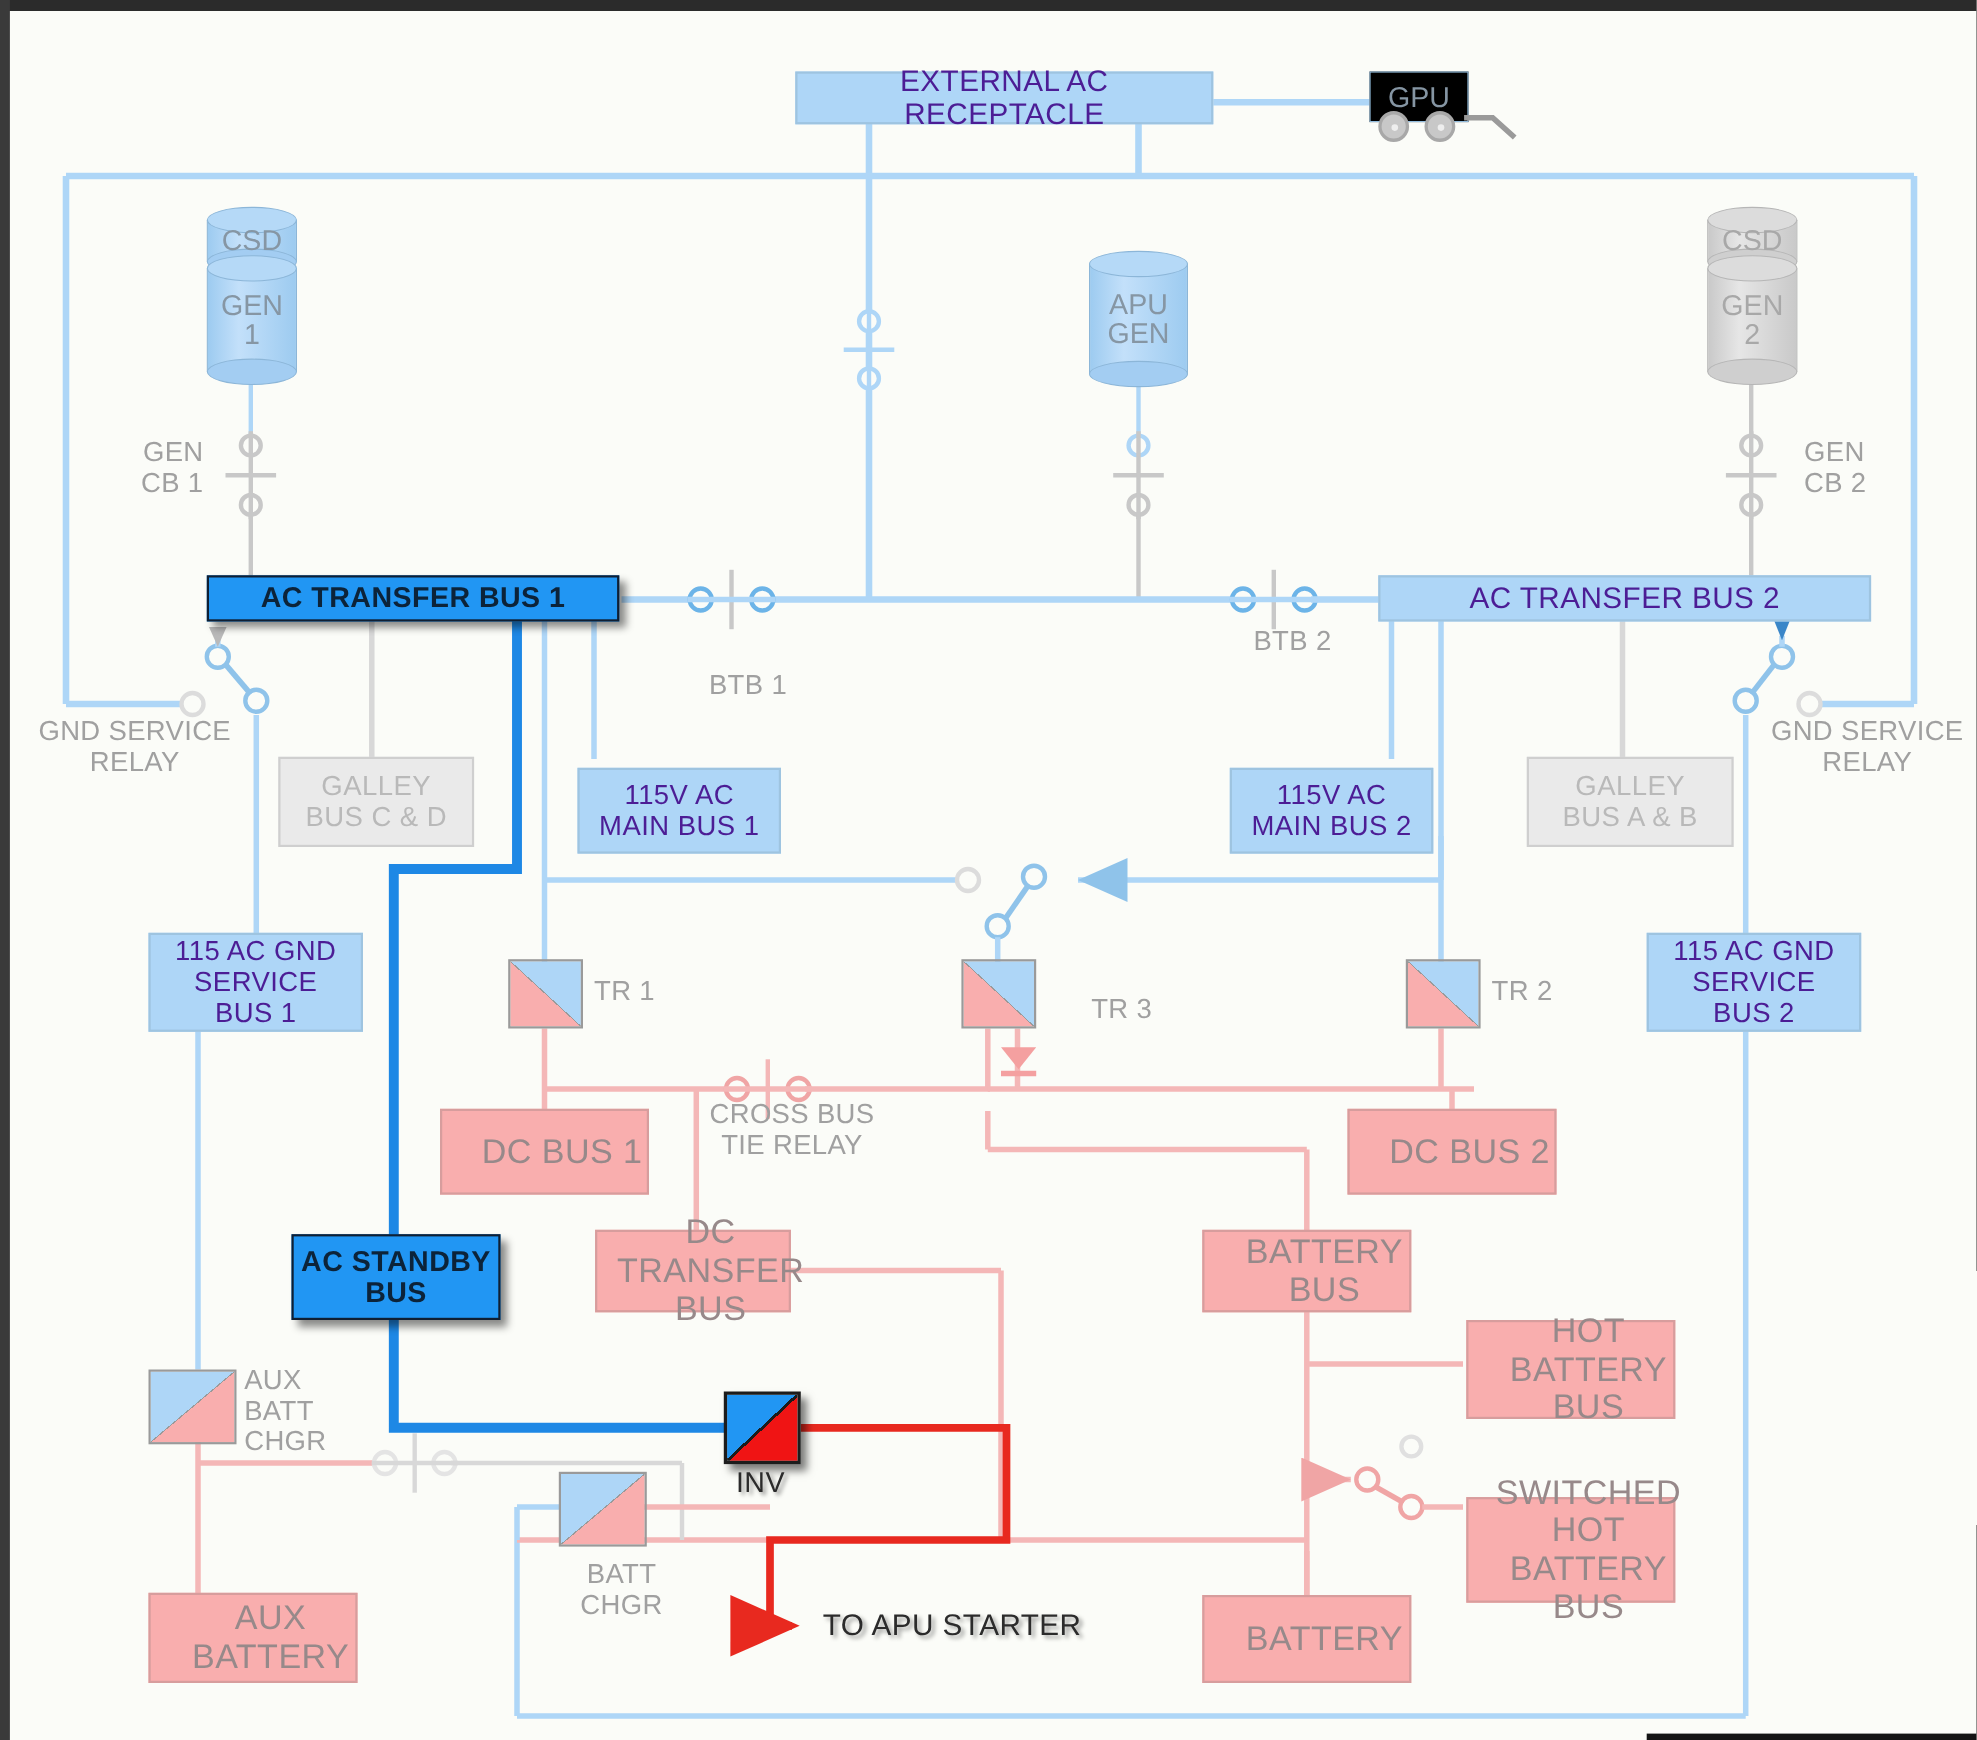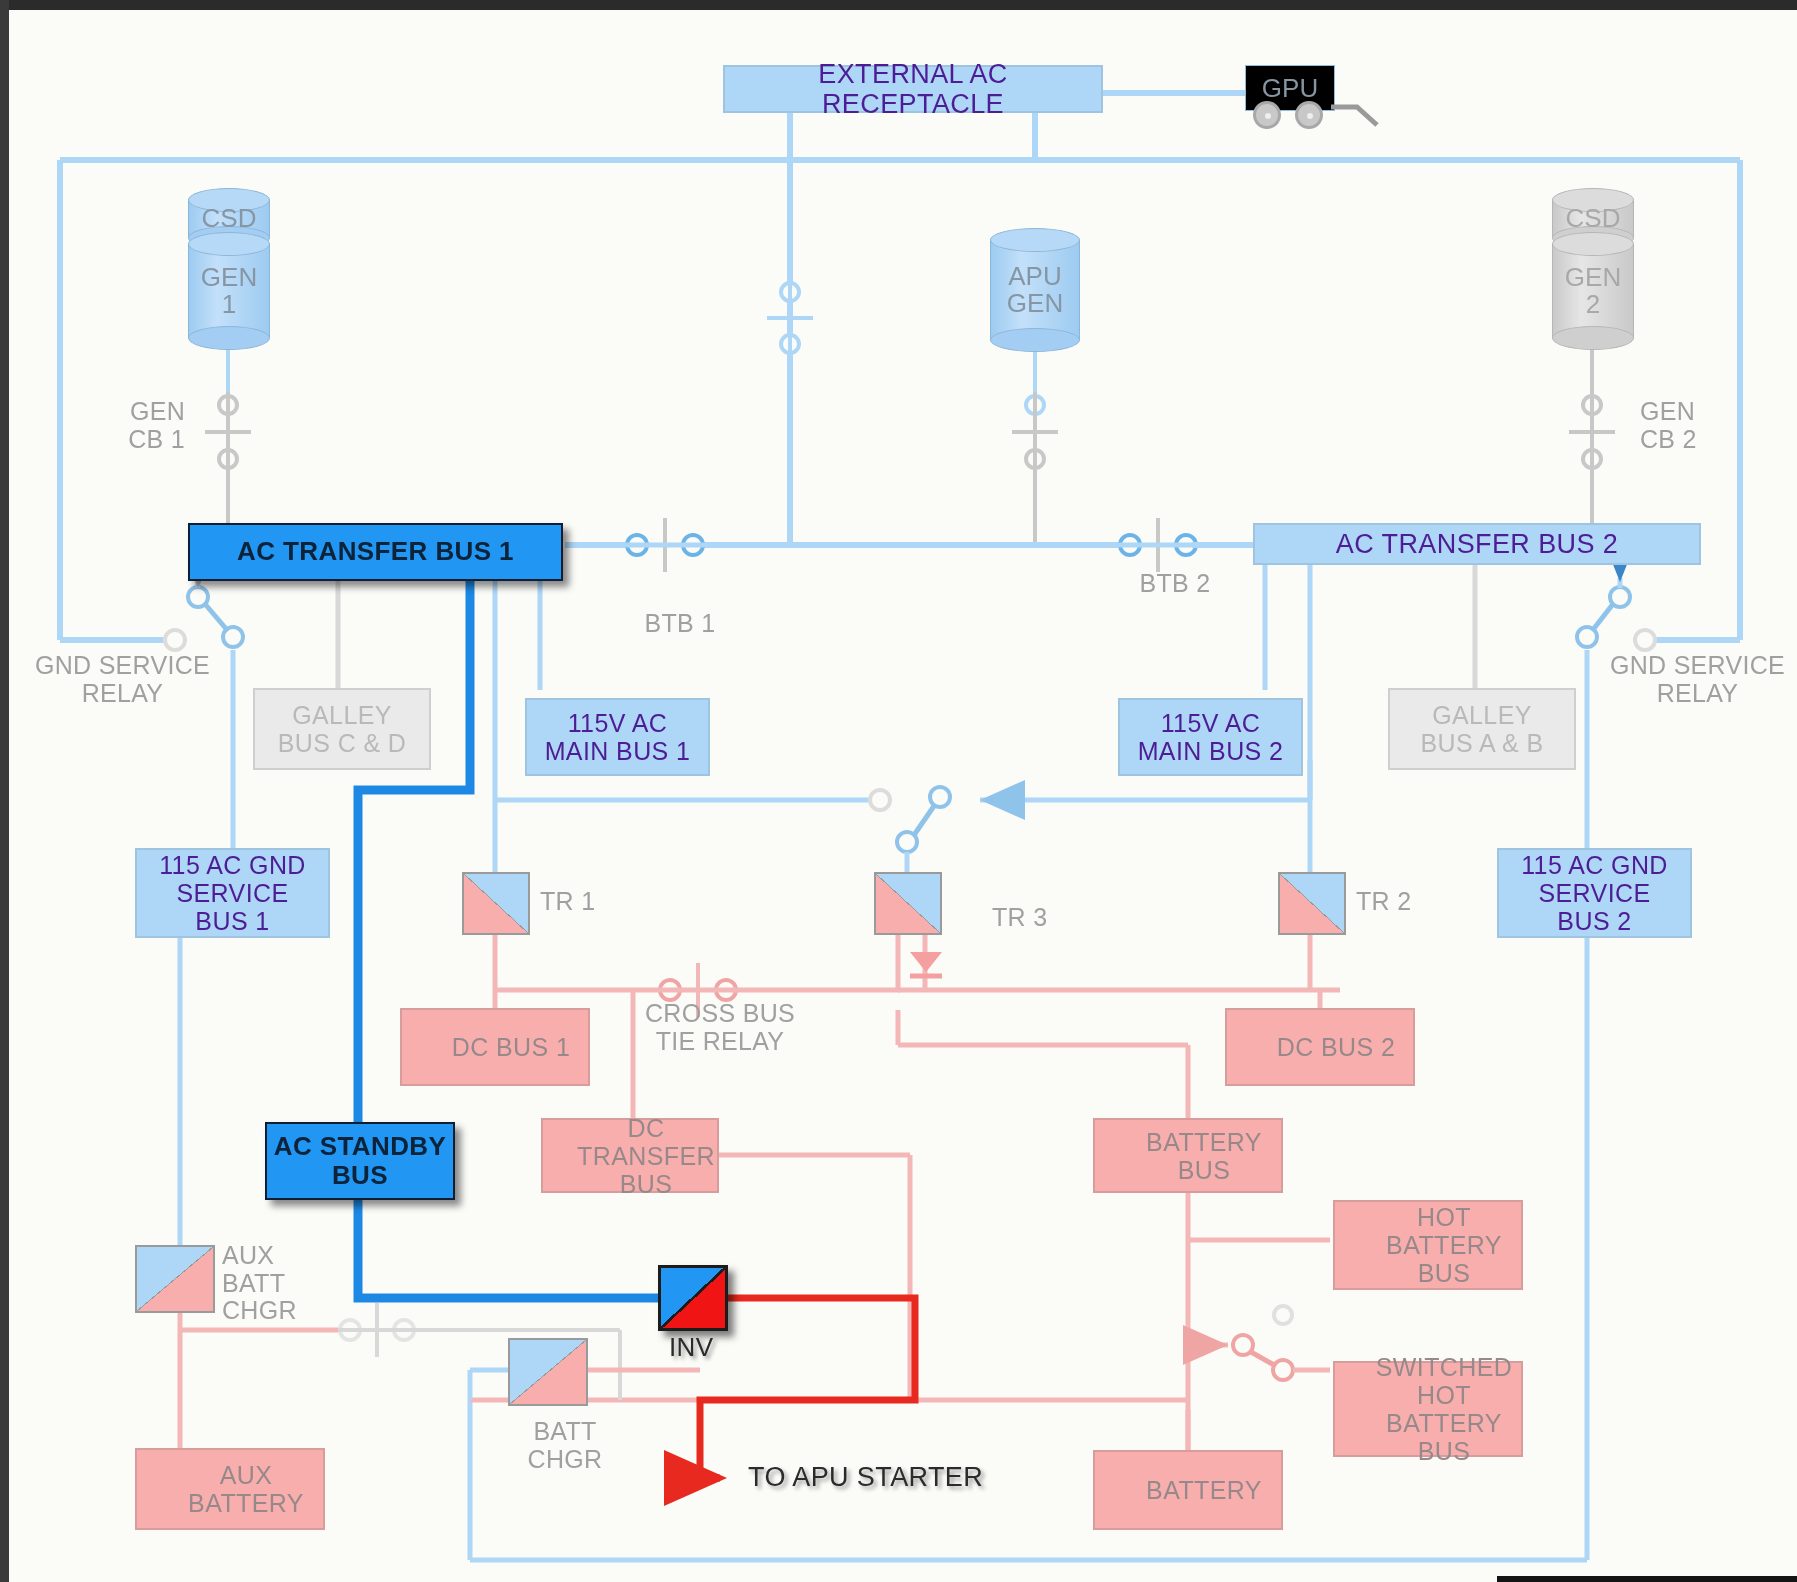--- a/index.html
+++ b/index.html
@@ -57,21 +57,21 @@
   .box-gray {
     background: #eaeaea;
     border: 2px solid #cfcfcf;
     color: #b9b9b9;
     font-size: 25px;
   }
   .box-pink {
     background: #f9aeae;
     border: 2px solid #d79d9d;
     color: #97898a;
-    font-size: 25px;
+    font-size: 31px;
     padding-left: 32px;
   }
   .box-active-blue {
     background: #2196f3;
     border: 2px solid #0f1f33;
     color: #0c2339;
     font-size: 26px;
     font-weight: bold;
     box-shadow: 6px 6px 7px rgba(0,0,0,0.45);
   }
@@ -410,21 +410,21 @@
 CB 2</div>
   <div class="cap" style="left:620px; top:570px; width:120px; text-align:center;margin-top:40px;">BTB 1</div>
   <div class="cap" style="left:1115px; top:570px; width:120px; text-align:center;">BTB 2</div>
   <div class="cap" style="left:15px; top:652px; width:215px; text-align:center;">GND SERVICE
 RELAY</div>
   <div class="cap" style="left:1590px; top:652px; width:215px; text-align:center;">GND SERVICE
 RELAY</div>
   <div class="cap" style="left:630px; top:1000px; width:180px; text-align:center;">CROSS BUS
 TIE RELAY</div>
 
-  <div class="box box-active-blue" style="left:188px; top:523px; width:375px; height:58px;">AC TRANSFER BUS 1</div>
+  <div class="box box-active-blue" style="left:188px; top:523px; width:375px; height:42px;">AC TRANSFER BUS 1</div>
 
   <div class="box box-blue" style="left:1253px; top:523px; width:448px; height:42px; font-size:27px;">AC TRANSFER BUS 2</div>
 
   <div class="box box-gray" style="left:253px; top:688px; width:178px; height:82px;">GALLEY
 BUS C &amp; D</div>
   <div class="box box-gray" style="left:1388px; top:688px; width:188px; height:82px;">GALLEY
 BUS A &amp; B</div>
 
   <div class="box box-blue" style="left:525px; top:698px; width:185px; height:78px;">115V AC
 MAIN BUS 1</div>

